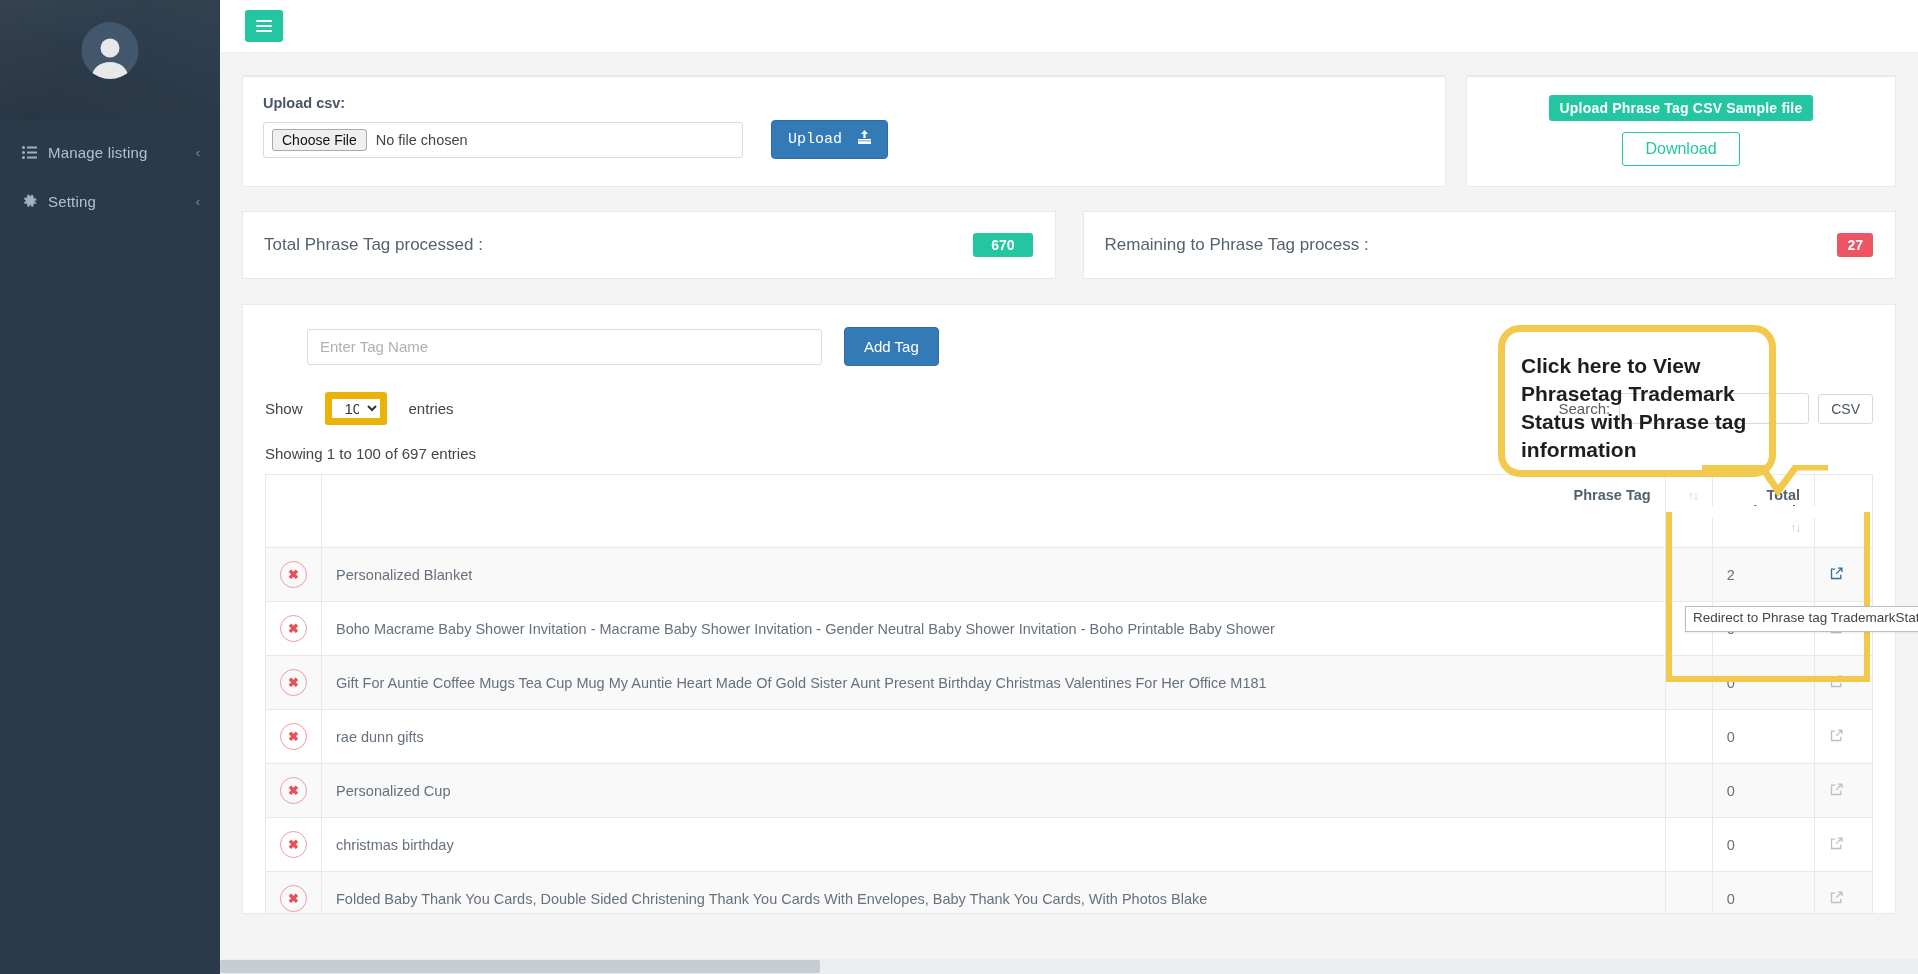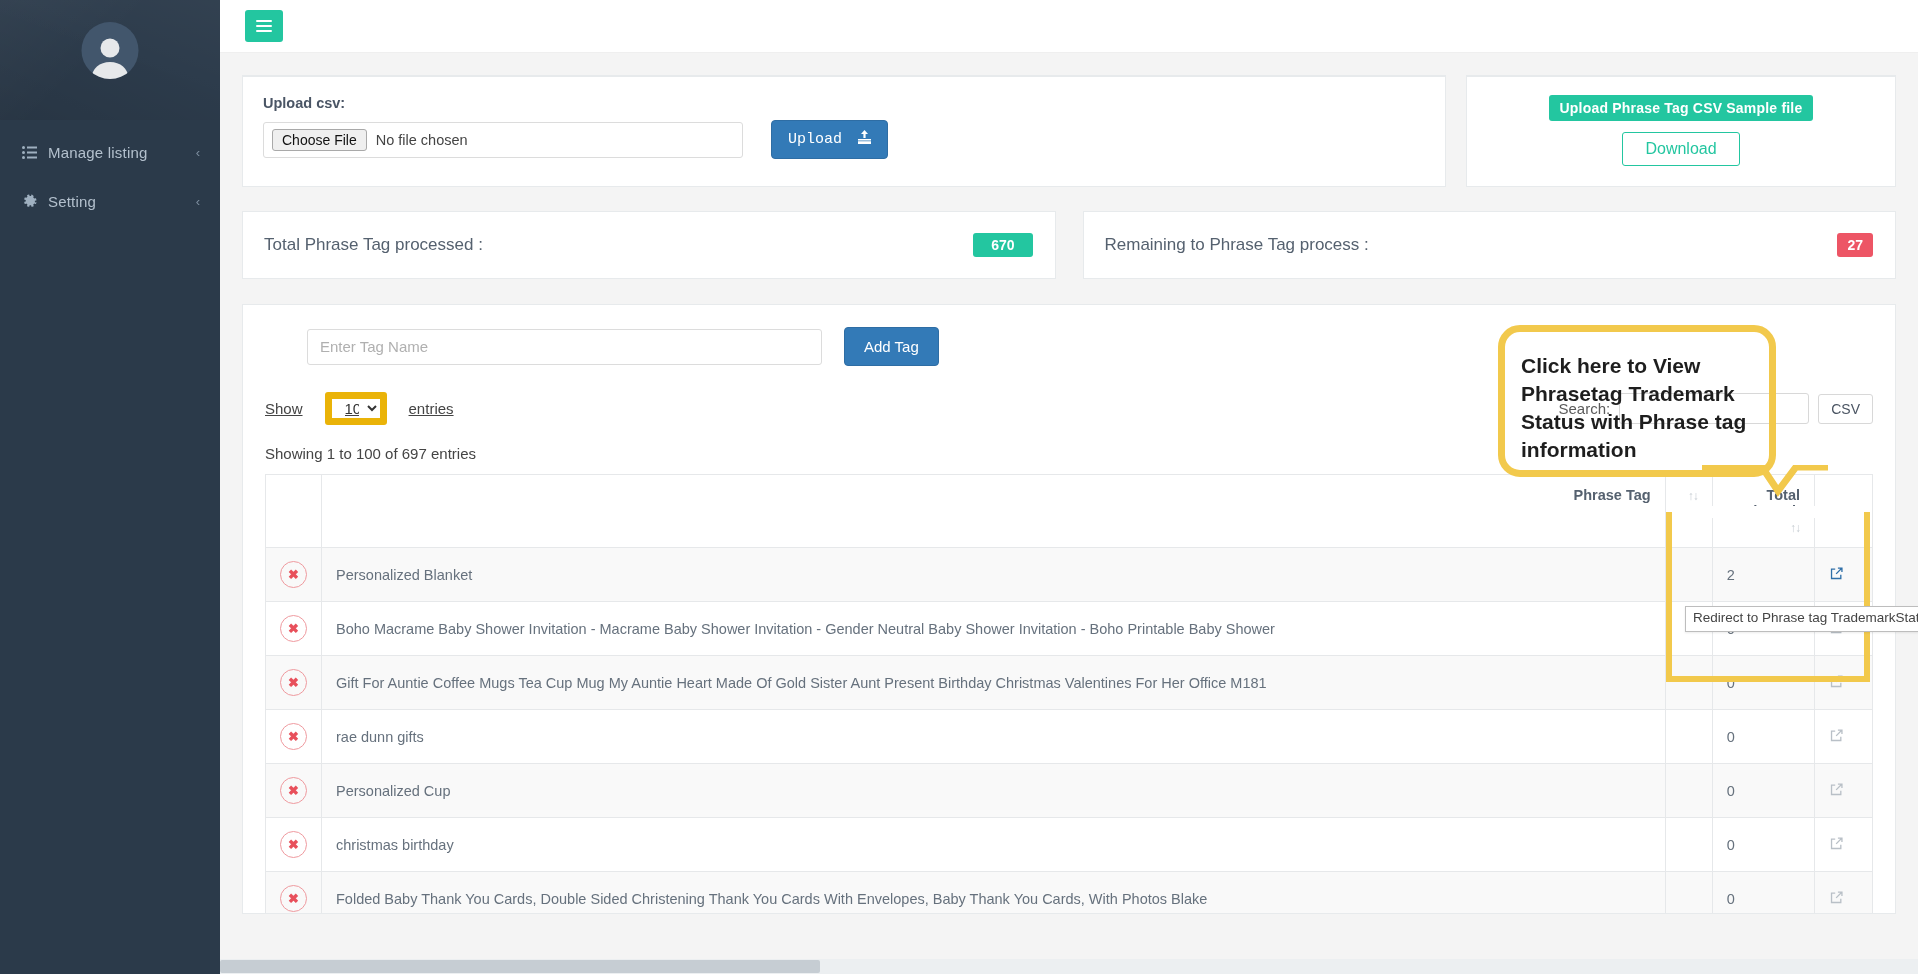--- a/index.html
+++ b/index.html
@@ -139,21 +139,21 @@
     outline:none;
     margin-left:42px;
   }
   .tag-input::placeholder { color:#b0b0b0;}
   .btn-addtag {
     background:#337ab7; border:1px solid #2e6da4; color:#fff; border-radius:4px;
     padding:10px 19px; font-size:15px; cursor:pointer;
   }
 
   .dt-top { display:flex; align-items:center; justify-content:space-between; margin-top:26px;}
-  .dt-length { display:flex; align-items:center; gap:22px; font-size:15px; color:#444;text-decoration:underline;}
+  .dt-length { display:flex; align-items:center; gap:22px; font-size:15px; color:#444;}
   .dt-length select {
     height:33px; border:7px solid #eab308; border-radius:3px; font-size:15px;
     padding:0 5px 0 9px; background:#fff; color:#333; font-family:"Liberation Sans",sans-serif;
     width:62px; cursor:pointer;
   }
   .dt-filter { display:flex; align-items:center; gap:9px; font-size:15px; color:#5b5b5b;}
   .dt-filter input {
     width:190px; height:31px; border:1px solid #d8d8d8; border-radius:3px;
     padding:0 8px; outline:none; font-family:"Liberation Sans",sans-serif; font-size:14px;
   }

